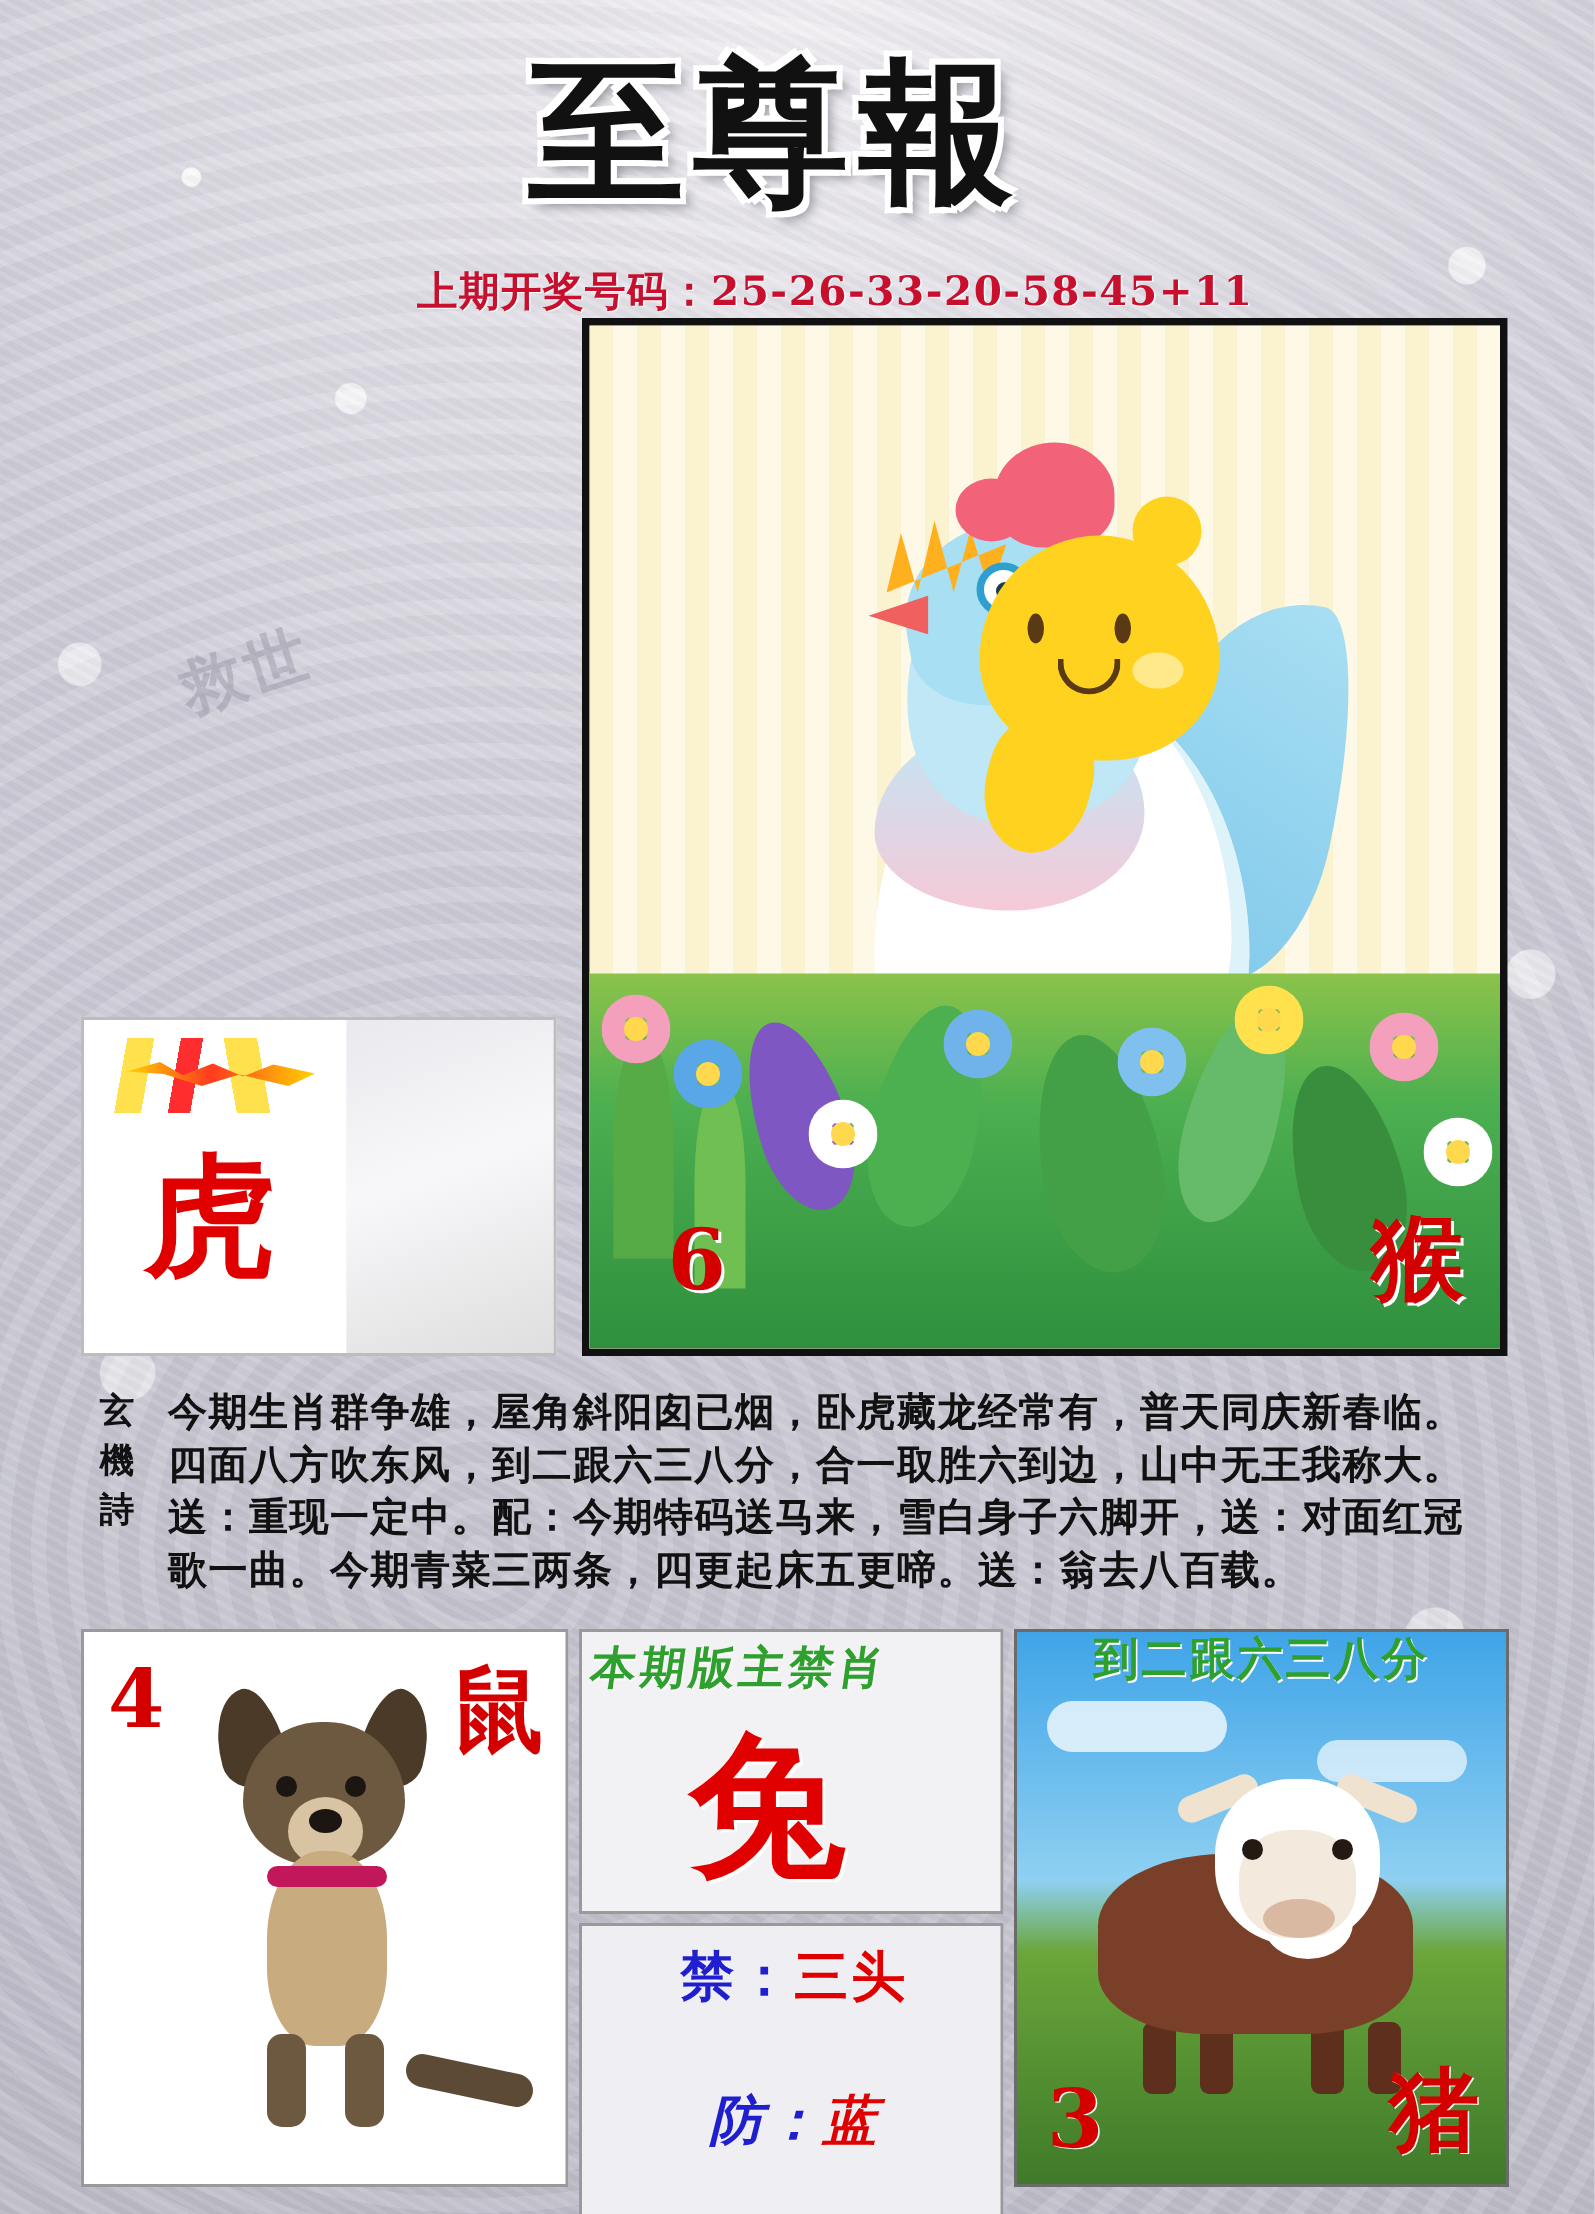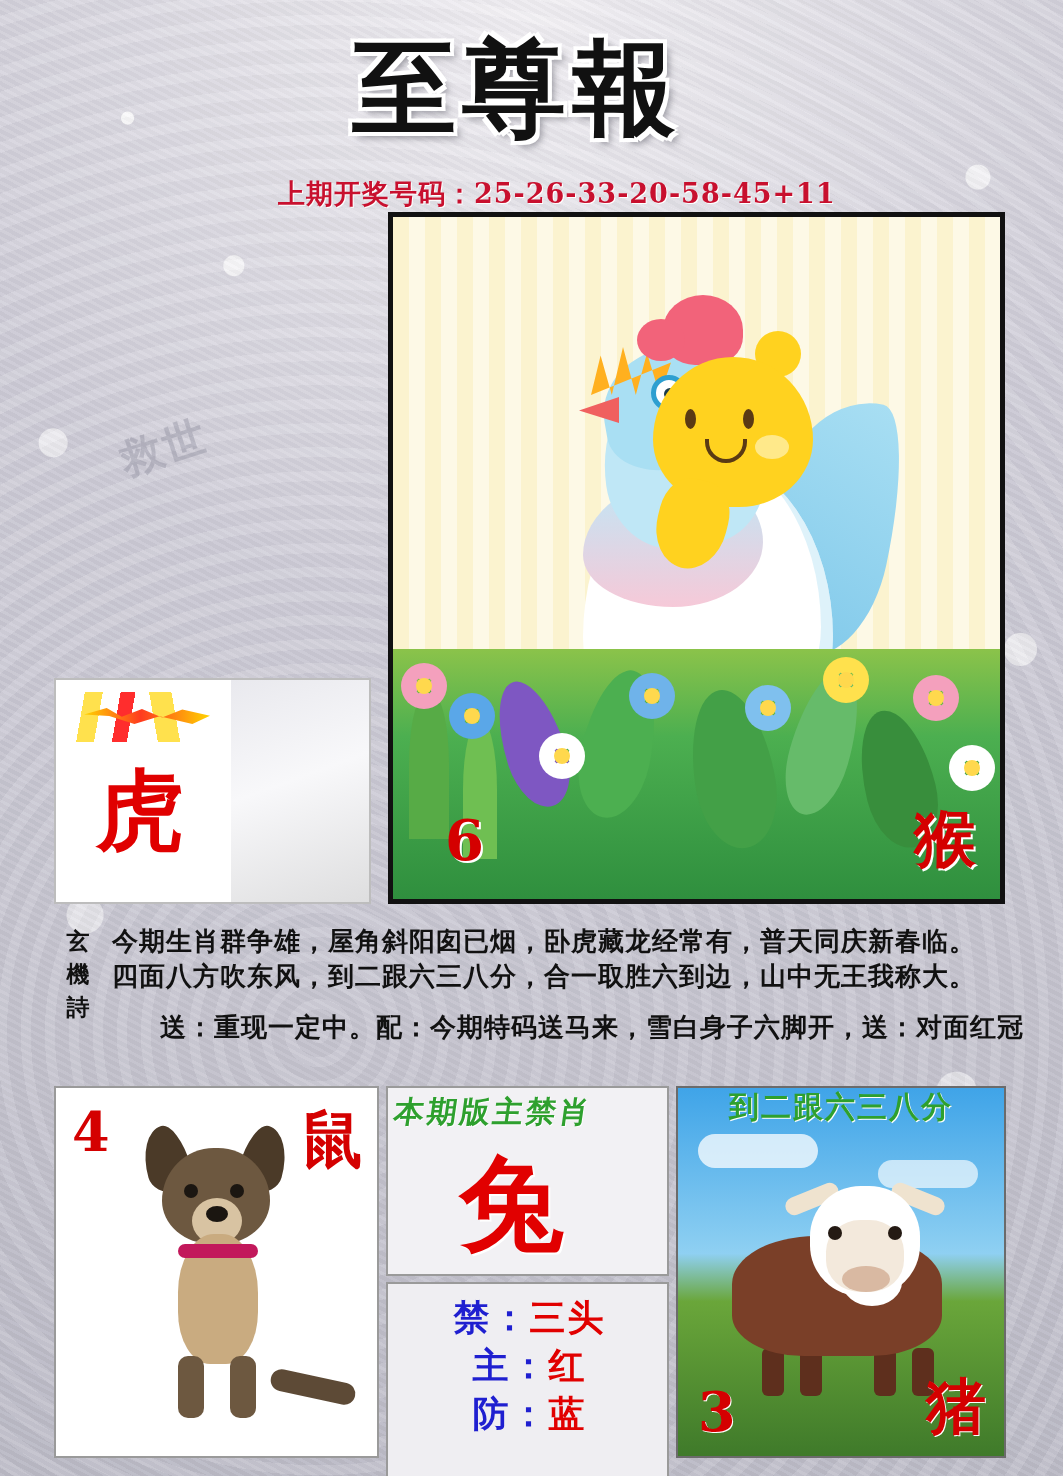--- a/index.html
+++ b/index.html
@@ -245,21 +245,21 @@
     font-family:"DejaVu Serif","Liberation Serif",serif;
     font-weight:bold;font-size:23px;line-height:33px;color:#111;text-align:center;
   }
   .mid-line{
     position:absolute;left:58px;
     font-family:"DejaVu Serif","Liberation Serif",serif;
     font-size:26px;font-weight:bold;color:#111;white-space:nowrap;letter-spacing:1px;
   }
   #mid-l1{top:6px;}
   #mid-l2{top:41px;}
-  #mid-l3{top:92px;margin-left:48px;}
+  #mid-l3{top:76px;}
   #mid-l4{top:111px;}
 
   
   #dog-box{
     position:absolute;left:54px;top:1086px;width:325px;height:372px;
     background:#fff;border:2px solid #9a9a9a;box-sizing:border-box;overflow:hidden;
   }
   #dog-body{
     position:absolute;left:78px;top:60px;width:160px;height:250px;
   }
@@ -310,21 +310,21 @@
     position:absolute;left:386px;top:1282px;width:283px;height:214px;
     background:#efeef2;border:2px solid #9a9a9a;box-sizing:border-box;
   }
   .ban-line{
     position:absolute;left:0;width:283px;text-align:center;
     font-family:"DejaVu Serif","Liberation Serif",serif;
     font-weight:bold;font-size:36px;color:#1f1fd0;letter-spacing:2px;
   }
   #ban-l1{top:10px;}
   #ban-l2{top:58px;}
-  #ban-l3{top:106px;}
+  #ban-l3{top:106px;font-style:italic;}
   .ban-val{color:#e10000;}
 
   
   #cow-box{
     position:absolute;left:676px;top:1086px;width:330px;height:372px;
     border:2px solid #6b6b6b;box-sizing:border-box;overflow:hidden;
     background:linear-gradient(180deg,#3fa4e8 0%,#8fd0f2 45%,#6aa63a 58%,#3f7a2a 100%);
   }
   #cow-banner{
     position:absolute;left:676px;top:1086px;width:330px;height:42px;
@@ -433,20 +433,21 @@
 
     <div id="main-num">6</div>
     <div id="main-zodiac">猴</div>
   </div>
 
   <div id="mid">
     <div id="mid-label">玄機詩</div>
     <div class="mid-line" id="mid-l1">今期生肖群争雄，屋角斜阳囱已烟，卧虎藏龙经常有，普天同庆新春临。</div>
     <div class="mid-line" id="mid-l2">四面八方吹东风，到二跟六三八分，合一取胜六到边，山中无王我称大。</div>
     <div class="mid-line" id="mid-l3">送：重现一定中。配：今期特码送马来，雪白身子六脚开，送：对面红冠</div>
+    <div class="mid-line" id="mid-l4">歌一曲。今期青菜三两条，四更起床五更啼。送：翁去八百载。</div>
   </div>
 
   <div id="dog-box">
     <div id="dog-body">
       <div class="dg" id="dg-torso"></div>
       <div class="dg" id="dg-ear-l"></div>
       <div class="dg" id="dg-ear-r"></div>
       <div class="dg" id="dg-head"></div>
       <div class="dg" id="dg-muzzle"></div>
       <div class="dg" id="dg-nose"></div>
@@ -463,23 +464,20 @@
   </div>
 
   <div id="rab-box">
     <div id="rab-banner">本期版主禁肖</div>
     <div id="rab-char">兔</div>
   </div>
 
   <div id="ban-box">
     <div class="ban-line" id="ban-l1">
       <span>禁：</span><span class="ban-val">三头</span>
-    </div>
-    <div class="ban-line" id="ban-l2">
-      <span>主：</span><span class="ban-val">红</span>
     </div>
     <div class="ban-line" id="ban-l3">
       <span>防：</span><span class="ban-val">蓝</span>
     </div>
   </div>
 
   <div id="cow-box">
     <div id="cloud1"></div>
     <div id="cloud2"></div>
     <div id="cow">

